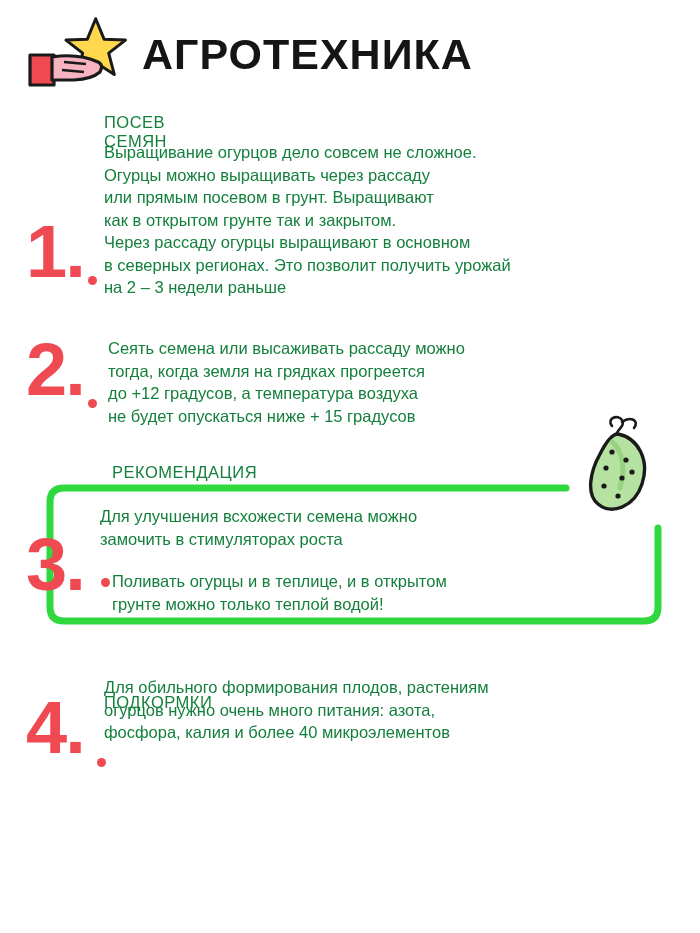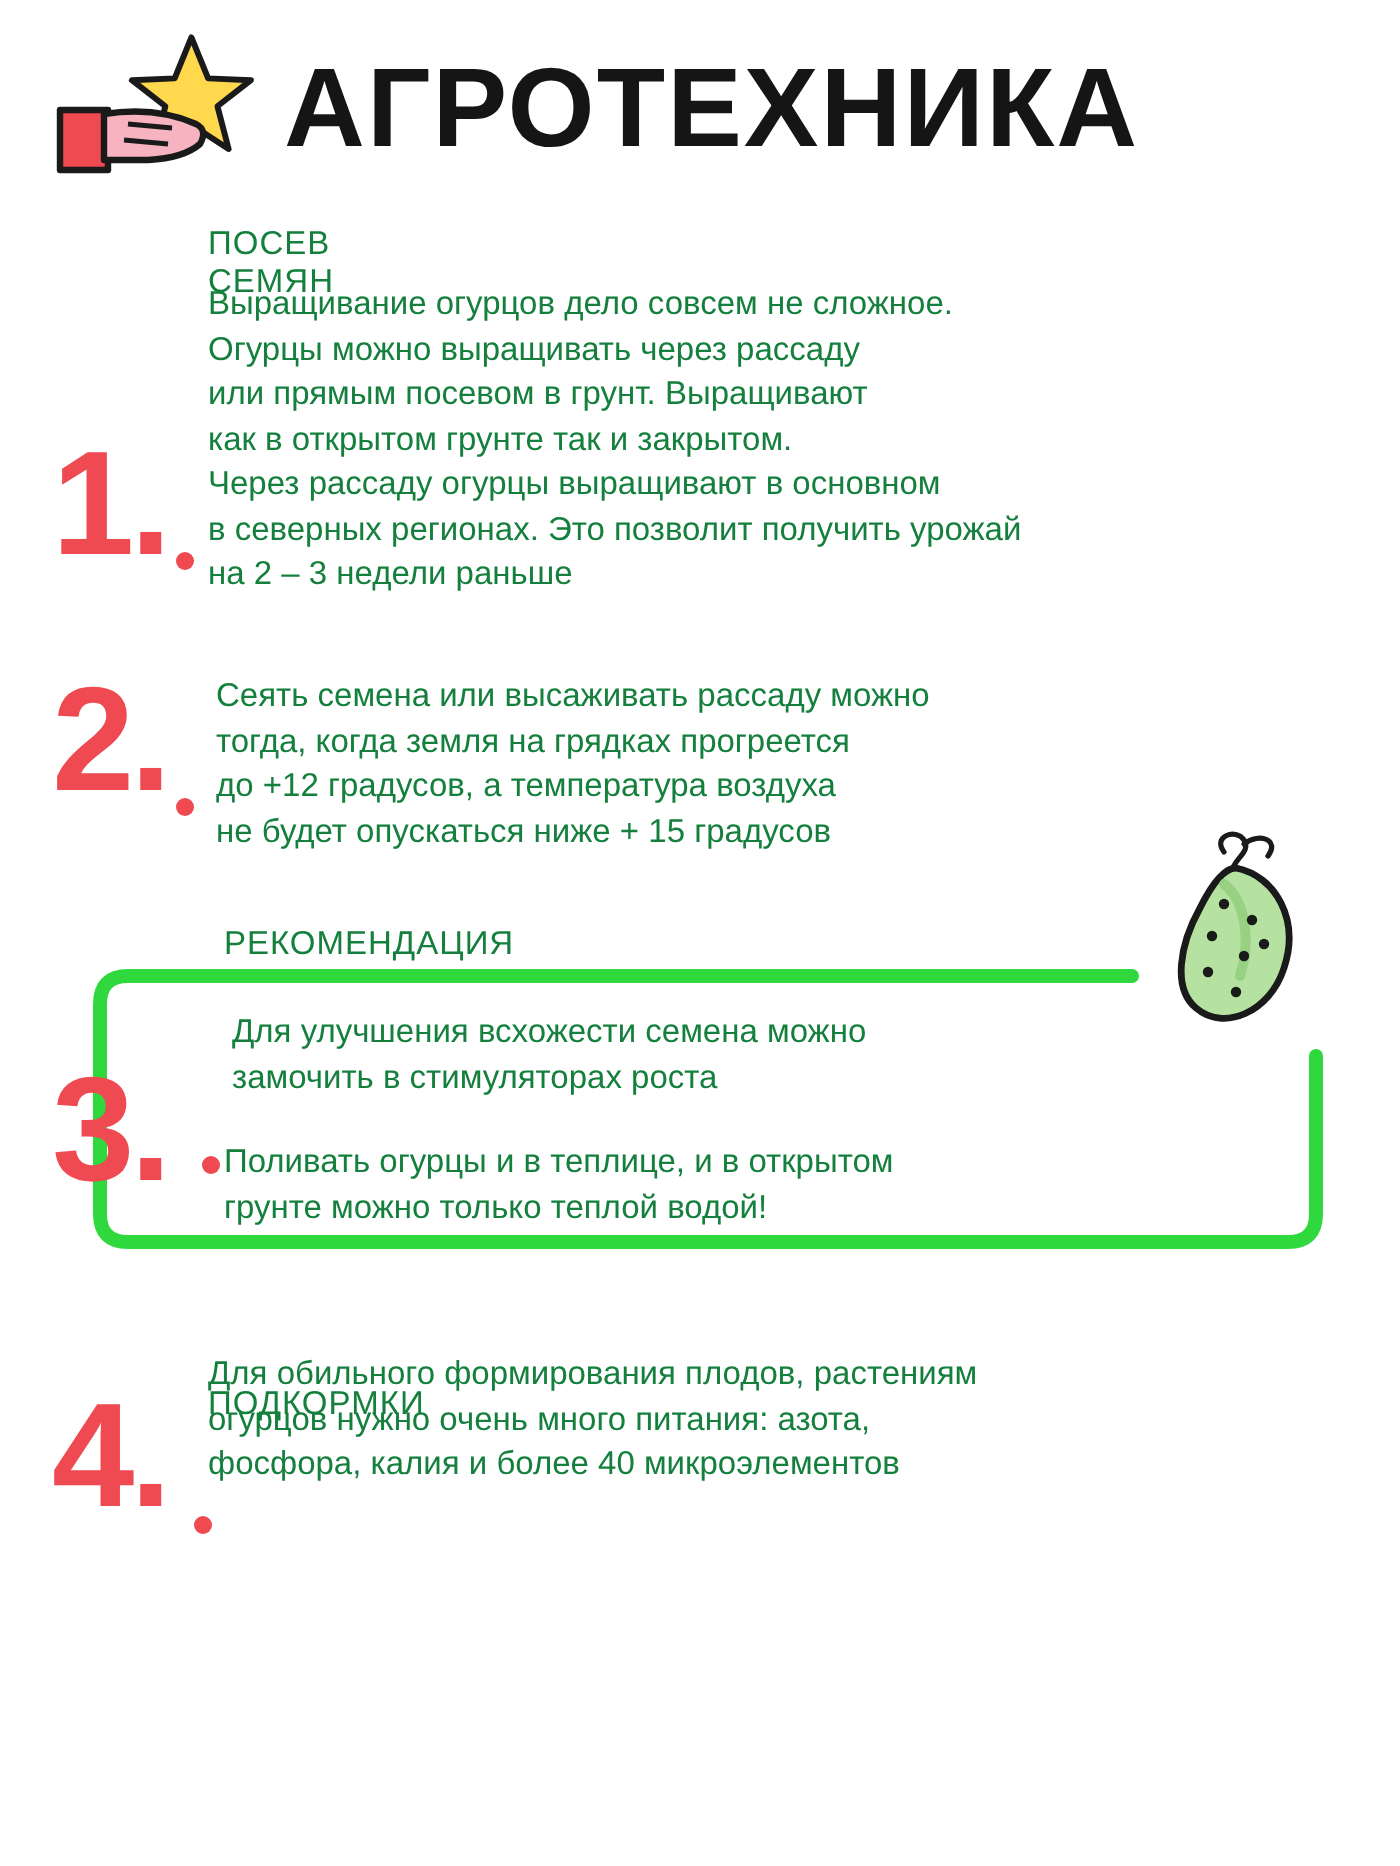--- a/index.html
+++ b/index.html
@@ -26,21 +26,21 @@
     display: flex;
     align-items: center;
   }
   .header-icon {
     width: 112px;
     height: 78px;
     flex: none;
     position: relative;
   }
   .header-title {
-    font-size: 56px;
+    font-size: 43px;
     font-weight: bold;
     letter-spacing: 1px;
     line-height: 1;
     color: #151515;
     margin-left: 6px;
     white-space: nowrap;
     text-align: right;
   }
 
   
@@ -158,21 +158,21 @@
 
 <div class="green-bracket">
   <svg width="624" height="141" viewBox="0 0 624 141" xmlns="http://www.w3.org/2000/svg">
     <path d="M520,4 L18,4 Q4,4 4,18 L4,123 Q4,137 18,137 L598,137 Q612,137 612,123 L612,44" fill="none" stroke="#2fd93d" stroke-width="7" stroke-linecap="round" stroke-linejoin="round"></path>
   </svg>
 </div>
 
 <div class="step">
   <div class="step-num" style="left:26px; top:528px;">3.</div>
   <div class="sec-title" style="left:112px; top:463px;">РЕКОМЕНДАЦИЯ</div>
-  <div class="body-text" style="left:116px; top:505px; width:520px;">Для улучшения всхожести семена можно
+  <div class="body-text" style="left:100px; top:505px; width:520px;">Для улучшения всхожести семена можно
 замочить в стимуляторах роста</div>
   <div class="body-text" style="left:112px; top:570px; width:520px;">Поливать огурцы и в теплице, и в открытом
 грунте можно только теплой водой!</div>
 </div>
 
 <div class="step">
   <div class="step-num" style="left:26px; top:691px;">4.</div>
   <div class="sec-title" style="left:104px; top:671px;margin-top:22px;">ПОДКОРМКИ</div>
   <div class="body-text" style="left:104px; top:676px; width:560px;">Для обильного формирования плодов, растениям
 огурцов нужно очень много питания: азота,

